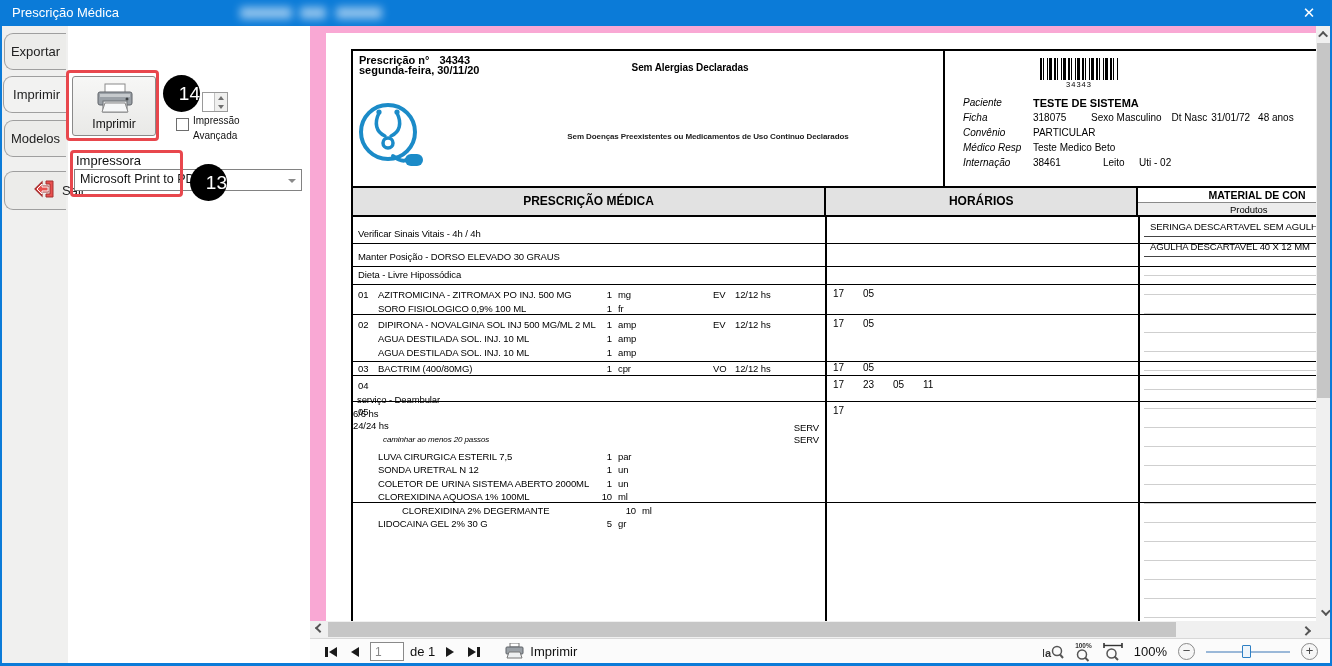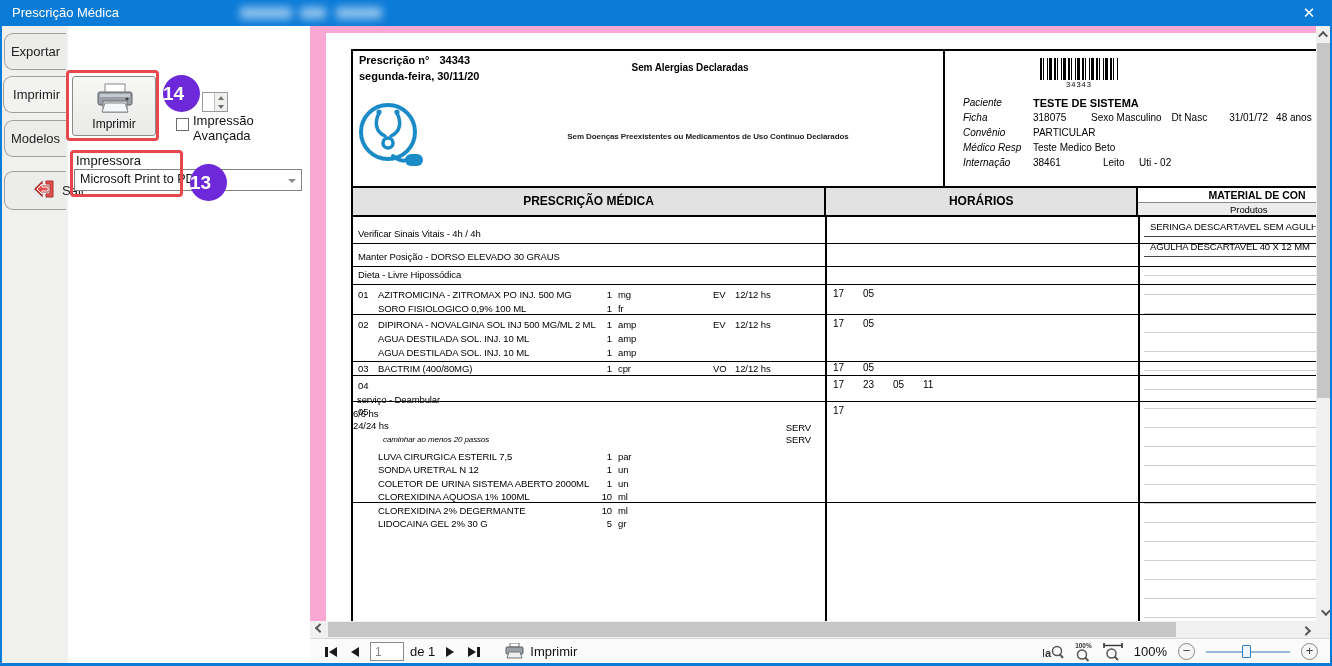--- a/index.html
+++ b/index.html
@@ -36,36 +36,36 @@
   .btn-imprimir svg { position:absolute; top:6px; left:22px; }
 
   .spinner { position:absolute; left:202px; top:92px; width:26px; height:20px; background:#fff; border:1px solid #9a9a9a; }
   .spinner .btns { position:absolute; right:0; top:0; width:13px; height:18px; display:flex; flex-direction:column; }
   .spinner .sb { flex:1; background:#f0f0ef; border-left:1px solid #c2c2c2; position:relative; }
   .spinner .sb i { position:absolute; left:3px; width:0; height:0; border-left:3px solid transparent; border-right:3px solid transparent; }
   .spinner .up i { top:3px; border-bottom:4px solid #707070; }
   .spinner .dn i { top:3px; border-top:4px solid #707070; }
 
   .checkbox { position:absolute; left:176px; top:118px; width:13px; height:13px; background:#fff; border:1px solid #6d6d6d; }
-  .chk-label { position:absolute; left:193px; top:113px; width:76px; font-size:13px; line-height:15px; color:#111; }
+  .chk-label { position:absolute; left:193px; top:113px; width:76px; font-size:10px; line-height:15px; color:#111; }
 
   
   .ann-rect { position:absolute; border:3px solid #e8474d; border-radius:4px; z-index:5; }
-  .ann-circle { position:absolute; width:37px; height:37px; border-radius:50%; background:#6d28d9; color:#fff;
-                font-weight:bold; font-size:19px; line-height:37px; text-align:left; z-index:6; }
+  .ann-circle { position:absolute; width:37px; height:37px; border-radius:50%; background:#000000; color:#fff;
+                font-weight:normal; font-size:19px; line-height:37px; text-align:right; z-index:6; }
 
   
   .viewport { position:absolute; left:310px; top:26px; width:1006px; height:595px; background:#f9a8d4; overflow:hidden; }
   .page { position:absolute; left:16px; top:7px; width:990px; height:588px; background:#fff; overflow:hidden; }
   .doc { position:absolute; left:25px; top:16px; width:1010px; height:620px; border:2px solid #000; font-size:9.5px; letter-spacing:-0.1px; color:#000; }
 
   .hdr { position:absolute; left:0; top:0; width:100%; height:137px; border-bottom:2px solid #000; }
   .presc-line { position:absolute; left:6px; top:3px; font-size:11px; font-weight:bold; letter-spacing:0; }
   .presc-line .num { margin-left:10px; }
-  .presc-date { position:absolute; left:6px; top:19px; font-size:11px; font-weight:bold; letter-spacing:0; }
+  .presc-date { position:absolute; left:6px; top:13px; font-size:11px; font-weight:bold; letter-spacing:0; }
   .logo-svg { position:absolute; left:5px; top:50px; }
   .logo-text { position:absolute; left:84px; top:66px; color:#1b8bc8; font-weight:bold; font-size:15px; line-height:18px; letter-spacing:0; }
   .alergias { position:absolute; left:222px; top:11px; width:230px; text-align:center; font-size:10px; font-weight:bold; }
   .preexist { position:absolute; left:196px; top:81px; width:318px; text-align:center; font-size:8px; font-weight:bold; color:#222; }
   .hdr-div { position:absolute; left:590px; top:0; width:2px; height:135px; background:#000; }
 
   .patient { position:absolute; left:602px; top:0; width:406px; height:135px; }
   .barcode { position:absolute; left:85px; top:7px; width:78px; height:22px;
              background:repeating-linear-gradient(90deg,#000 0 2px,#fff 2px 3px,#000 3px 4px,#fff 4px 7px,#000 7px 8px,#fff 8px 9px,#000 9px 12px,#fff 12px 14px); }
   .barcode-num { position:absolute; left:85px; top:29px; width:78px; text-align:center; font-size:7.5px; letter-spacing:1px; }
@@ -90,21 +90,21 @@
   .pline { display:flex; line-height:14px; }
   .pline .n { width:25px; padding-left:5px; }
   .pline .nm { width:222px; }
   .pline .q { width:12px; text-align:right; }
   .pline .u { width:101px; padding-left:6px; }
   .pline .rt { flex:1; display:flex; }
   .pline .via { width:22px; }
   .sline { display:flex; line-height:14px;flex-direction:column; }
   .sline .n { width:25px; padding-left:5px; }
   .sline .nm { width:292px; padding-left:4px; }
-  .sline .tag { margin-left:auto; padding-right:14px; }
+  .sline .tag { margin-left:auto; padding-right:6px; }
   .note { padding-left:30px; font-style:italic; font-size:8px; line-height:10px; }
   .pad-t { padding-top:3px; }
 
   .matcol { position:absolute; left:791px; top:166px; width:219px; }
   .mrow { height:20px; border-bottom:1px solid #444; font-size:9.5px; line-height:19px; padding-left:6px; white-space:nowrap; }
   .mempty { height:380px; background:repeating-linear-gradient(180deg, transparent 0 18px, #cfcfcf 18px 19px); }
 
   
   .vscroll { position:absolute; left:1316px; top:26px; width:16px; height:595px; background:#f0f0f0; }
   .hscroll { position:absolute; left:310px; top:621px; width:1006px; height:17px; background:#f0f0f0; }
@@ -239,21 +239,21 @@
             <div class="barcode"></div>
             <div class="barcode-num">34343</div>
             <div class="prow" style="top:46px;">
               <span class="lab">Paciente</span>
               <span class="pname">TESTE DE SISTEMA</span>
             </div>
             <div class="prow" style="top:61px;">
               <span class="lab">Ficha</span>
               <span style="width:58px;">318075</span>
               <span style="margin-right:10px;">Sexo Masculino</span>
-              <span style="margin-right:22px;">Dt Nasc</span>
+              <span style="margin-right:4px;">Dt Nasc</span>
               <span style="margin-right:8px;">31/01/72</span>
               <span>48 anos</span>
             </div>
             <div class="prow" style="top:76px;">
               <span class="lab">Convênio</span>
               <span>PARTICULAR</span>
             </div>
             <div class="prow" style="top:91px;">
               <span class="lab">Médico Resp</span>
               <span>Teste Medico Beto</span>
@@ -401,21 +401,21 @@
                 <span class="nm">COLETOR DE URINA SISTEMA ABERTO 2000ML</span>
                 <span class="q">1</span>
                 <span class="u">un</span>
               </div>
               <div class="pline" style="line-height:13.4px;">
                 <span class="n"></span>
                 <span class="nm">CLOREXIDINA AQUOSA 1% 100ML</span>
                 <span class="q">10</span>
                 <span class="u">ml</span>
               </div>
-              <div class="pline" style="line-height:13.4px;">
+              <div class="pline" style="line-height:13.4px;padding-left:24px;">
                 <span class="n"></span>
                 <span class="nm">CLOREXIDINA 2% DEGERMANTE</span>
                 <span class="q">10</span>
                 <span class="u">ml</span>
               </div>
               <div class="pline" style="line-height:13.4px;">
                 <span class="n"></span>
                 <span class="nm">LIDOCAINA GEL 2% 30 G</span>
                 <span class="q">5</span>
                 <span class="u">gr</span>

